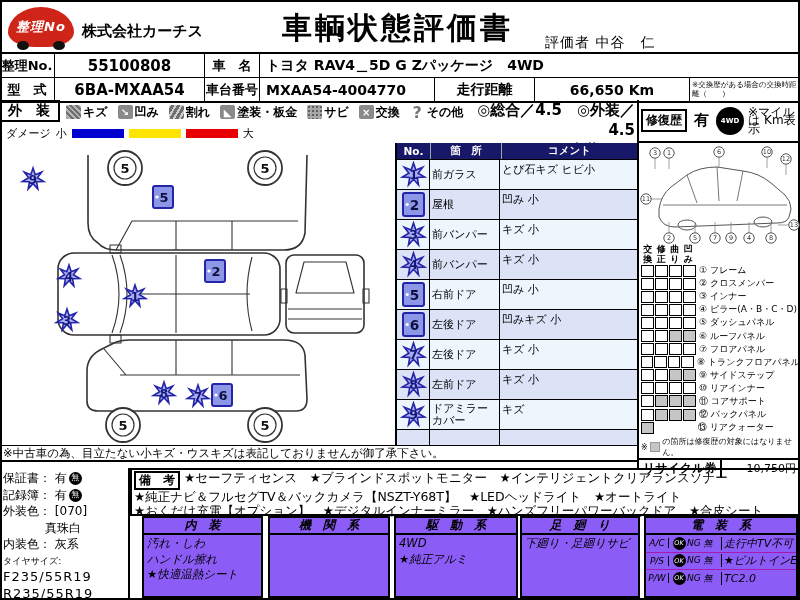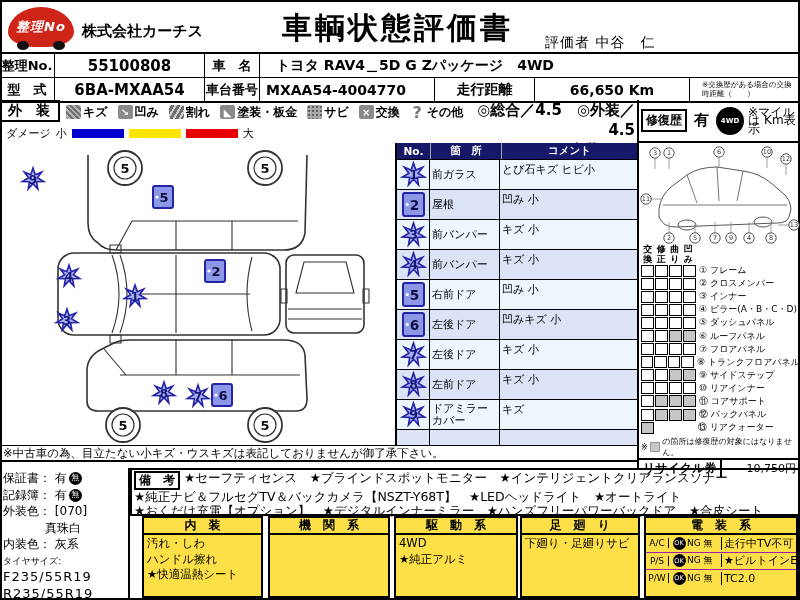--- a/index.html
+++ b/index.html
@@ -17,21 +17,21 @@
   .evaluator{left:545px;top:34px;font-size:14px;letter-spacing:1px;}
   
   .info{left:0;top:52px;width:800px;border-top:2px solid #000;border-bottom:2px solid #000;}
   .irow{display:flex;height:23px;border-bottom:1px solid #000;}
   .irow:last-child{border-bottom:none;}
   .icell{border-right:1px solid #000;display:flex;align-items:center;justify-content:center;
          font-size:13px;overflow:hidden;white-space:nowrap;box-sizing:border-box;}
   .icell.lab{font-weight:bold;}
   .icell.val{font-weight:bold;font-size:14px;}
   .icell.left{justify-content:flex-start;padding-left:6px;}
-  .icell:last-child{border-right:none;margin-left:10px;}
+  .icell:last-child{border-right:none;}
   .tinynote{font-size:7.5px;line-height:8.5px;white-space:normal;text-align:left;padding:0 2px;}
   
   .exttab{left:0;top:100px;width:60px;height:22px;border:2px solid #000;border-left:none;box-sizing:border-box;
           display:flex;align-items:center;justify-content:center;font-weight:bold;font-size:14px;}
   .licons{left:66px;top:100px;height:24px;display:flex;align-items:center;gap:10px;}
   .litem{display:flex;align-items:center;gap:2px;font-size:12px;font-weight:bold;}
   .lic{width:15px;height:14px;border-radius:2px;background:#8a8a8a;display:inline-flex;align-items:center;
        justify-content:center;color:#fff;font-size:10px;font-weight:bold;}
   .lic.scratch{background:repeating-linear-gradient(45deg,#6f6f6f 0 2px,#b5b5b5 2px 4px);}
   .lic.crack{background:repeating-linear-gradient(-60deg,#6f6f6f 0 3px,#cfcfcf 3px 5px);}
@@ -79,21 +79,21 @@
             box-sizing:border-box;font-size:11.5px;display:flex;align-items:center;padding-left:3px;}
   .leftinfo{left:0;top:468px;width:130px;height:130px;border-right:2px solid #000;box-sizing:border-box;
             font-size:12px;line-height:16.5px;padding:2px 0 0 3px;}
   .badge{width:13px;height:13px;border-radius:50%;background:#000;color:#fff;font-size:8px;display:inline-flex;
          align-items:center;justify-content:center;vertical-align:middle;margin-left:2px;}
   .tiresz{font-size:9px;}
   .tire{font-size:13px;letter-spacing:1px;}
   .remarks{left:130px;top:468px;width:670px;height:48px;border:2px solid #000;border-right:none;box-sizing:border-box;
            font-size:12.5px;line-height:14.5px;padding:1px 2px;}
   .remlab{border:2px solid #000;font-weight:bold;padding:0 3px;margin-right:4px;font-size:12px;}
-  .bbox{top:516px;height:82px;border:2px solid #000;box-sizing:border-box;background:#fde047;}
+  .bbox{top:516px;height:82px;border:2px solid #000;box-sizing:border-box;background:#8b5cf6;font-style:italic;}
   .btitle{height:15px;border-bottom:2px solid #000;display:flex;align-items:center;justify-content:center;
           font-weight:bold;font-size:12px;}
   .blines{font-size:11.5px;line-height:15.5px;padding:1px 3px;}
   .erow{display:flex;align-items:center;height:16.5px;border-bottom:1px solid #a21caf;font-size:9px;}
   .erow:last-child{border-bottom:none;}
   .ename{width:22px;border-right:1px solid #000;text-align:center;}
   .eok{width:18px;display:flex;justify-content:center;}
   .eng{width:34px;border-right:1px solid #000;}
   .eright{flex:1;font-size:11px;padding-left:2px;white-space:nowrap;overflow:hidden;}
   svg text{font-family:"DejaVu Sans",sans-serif;}

